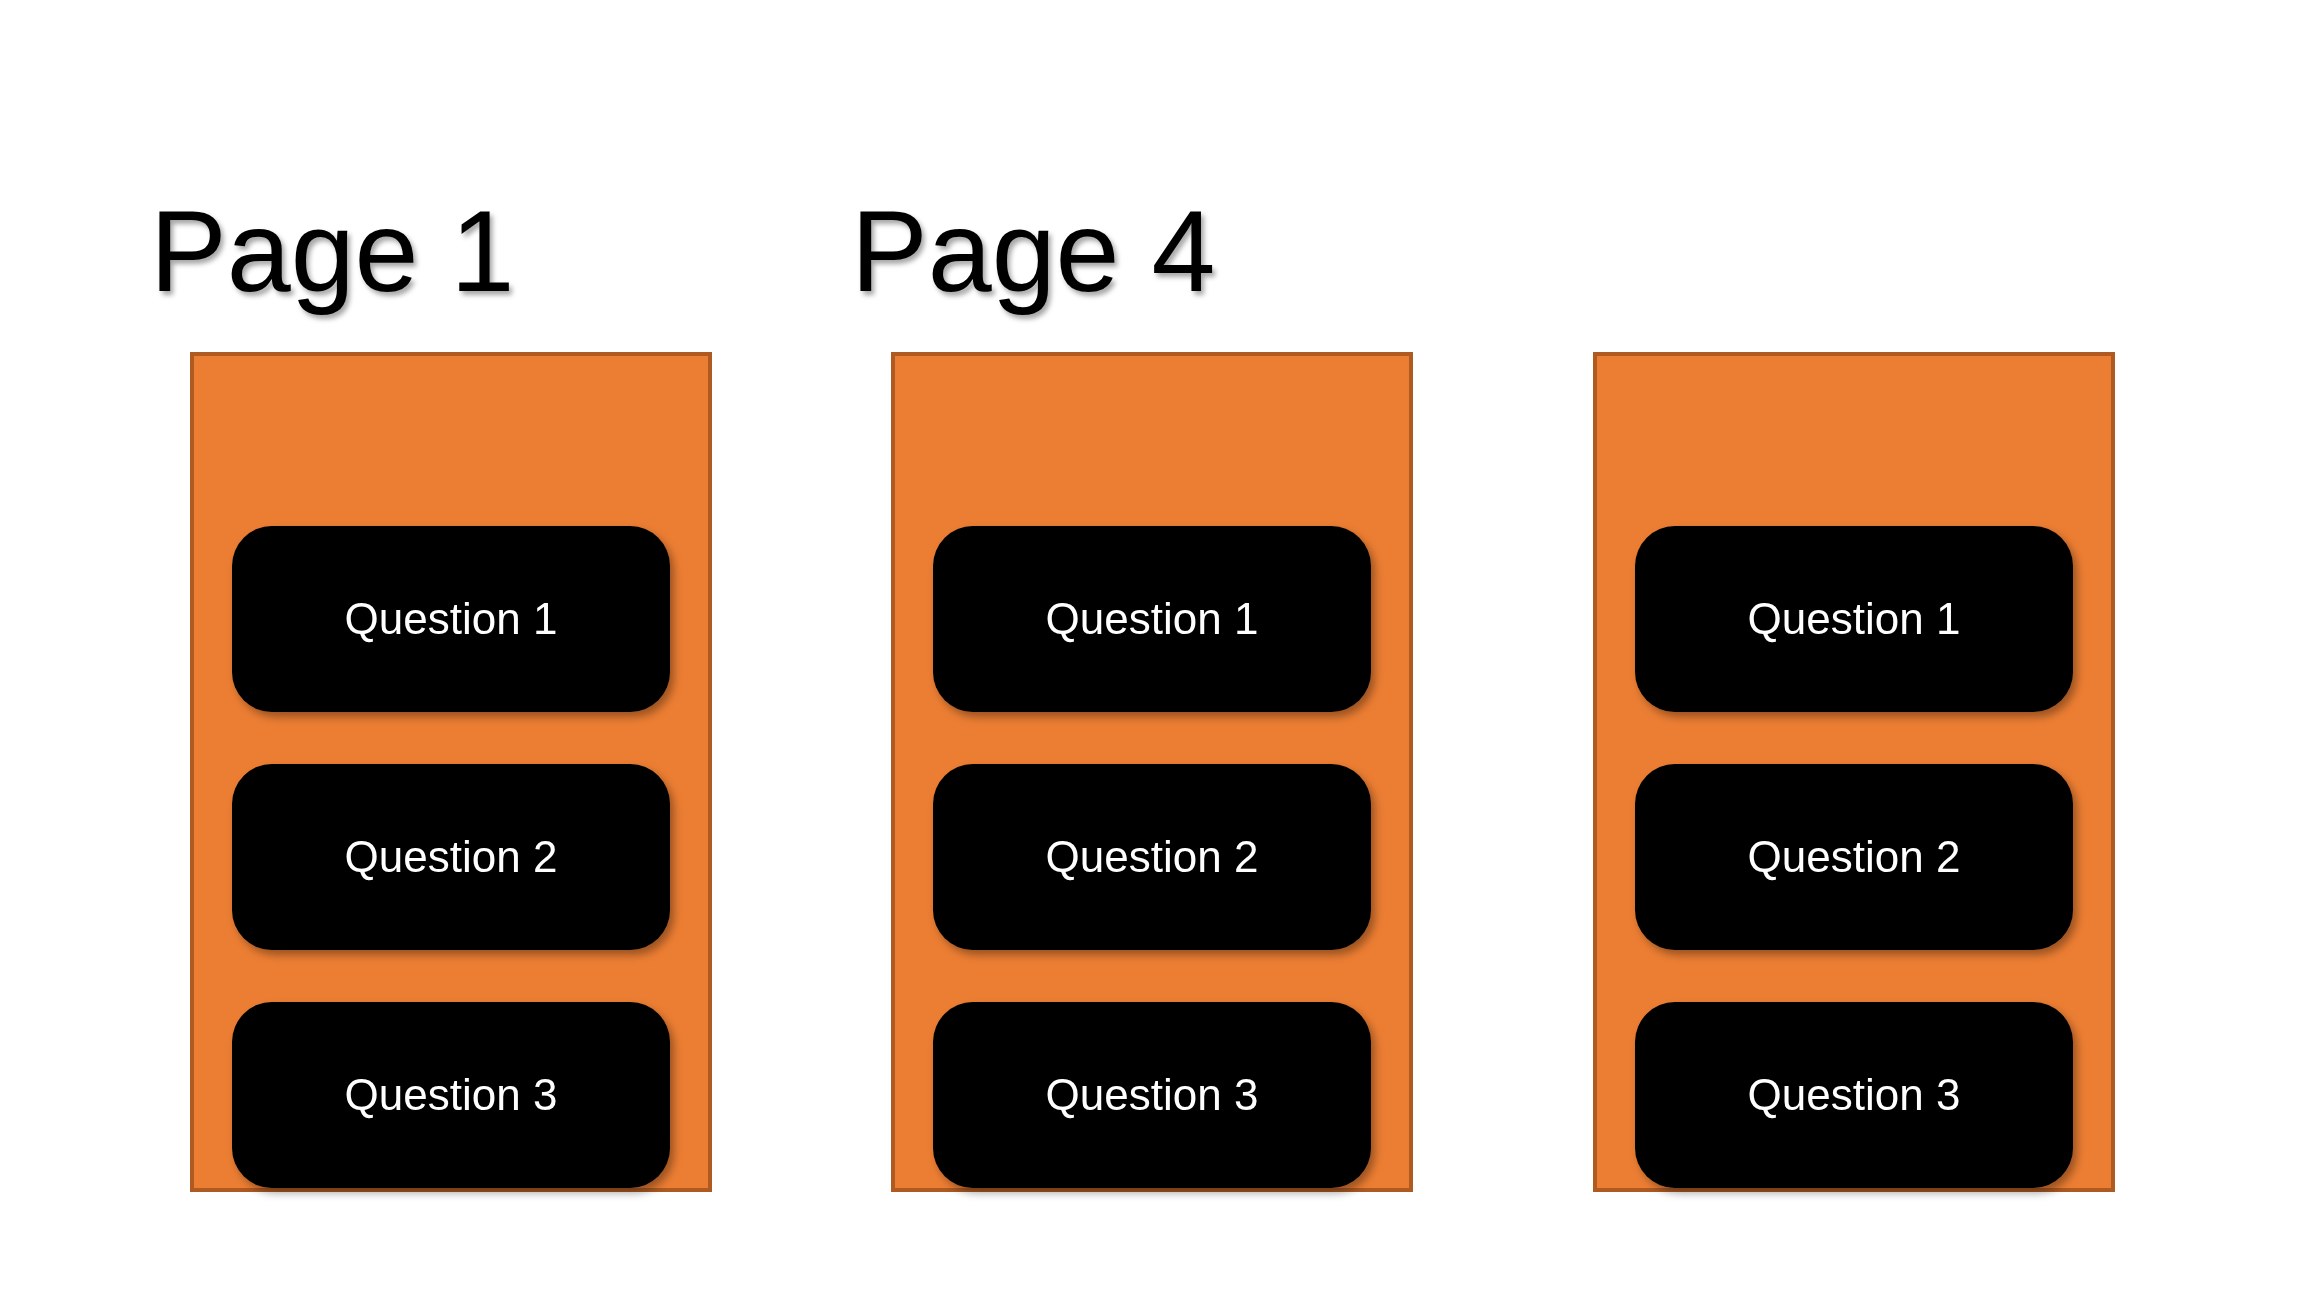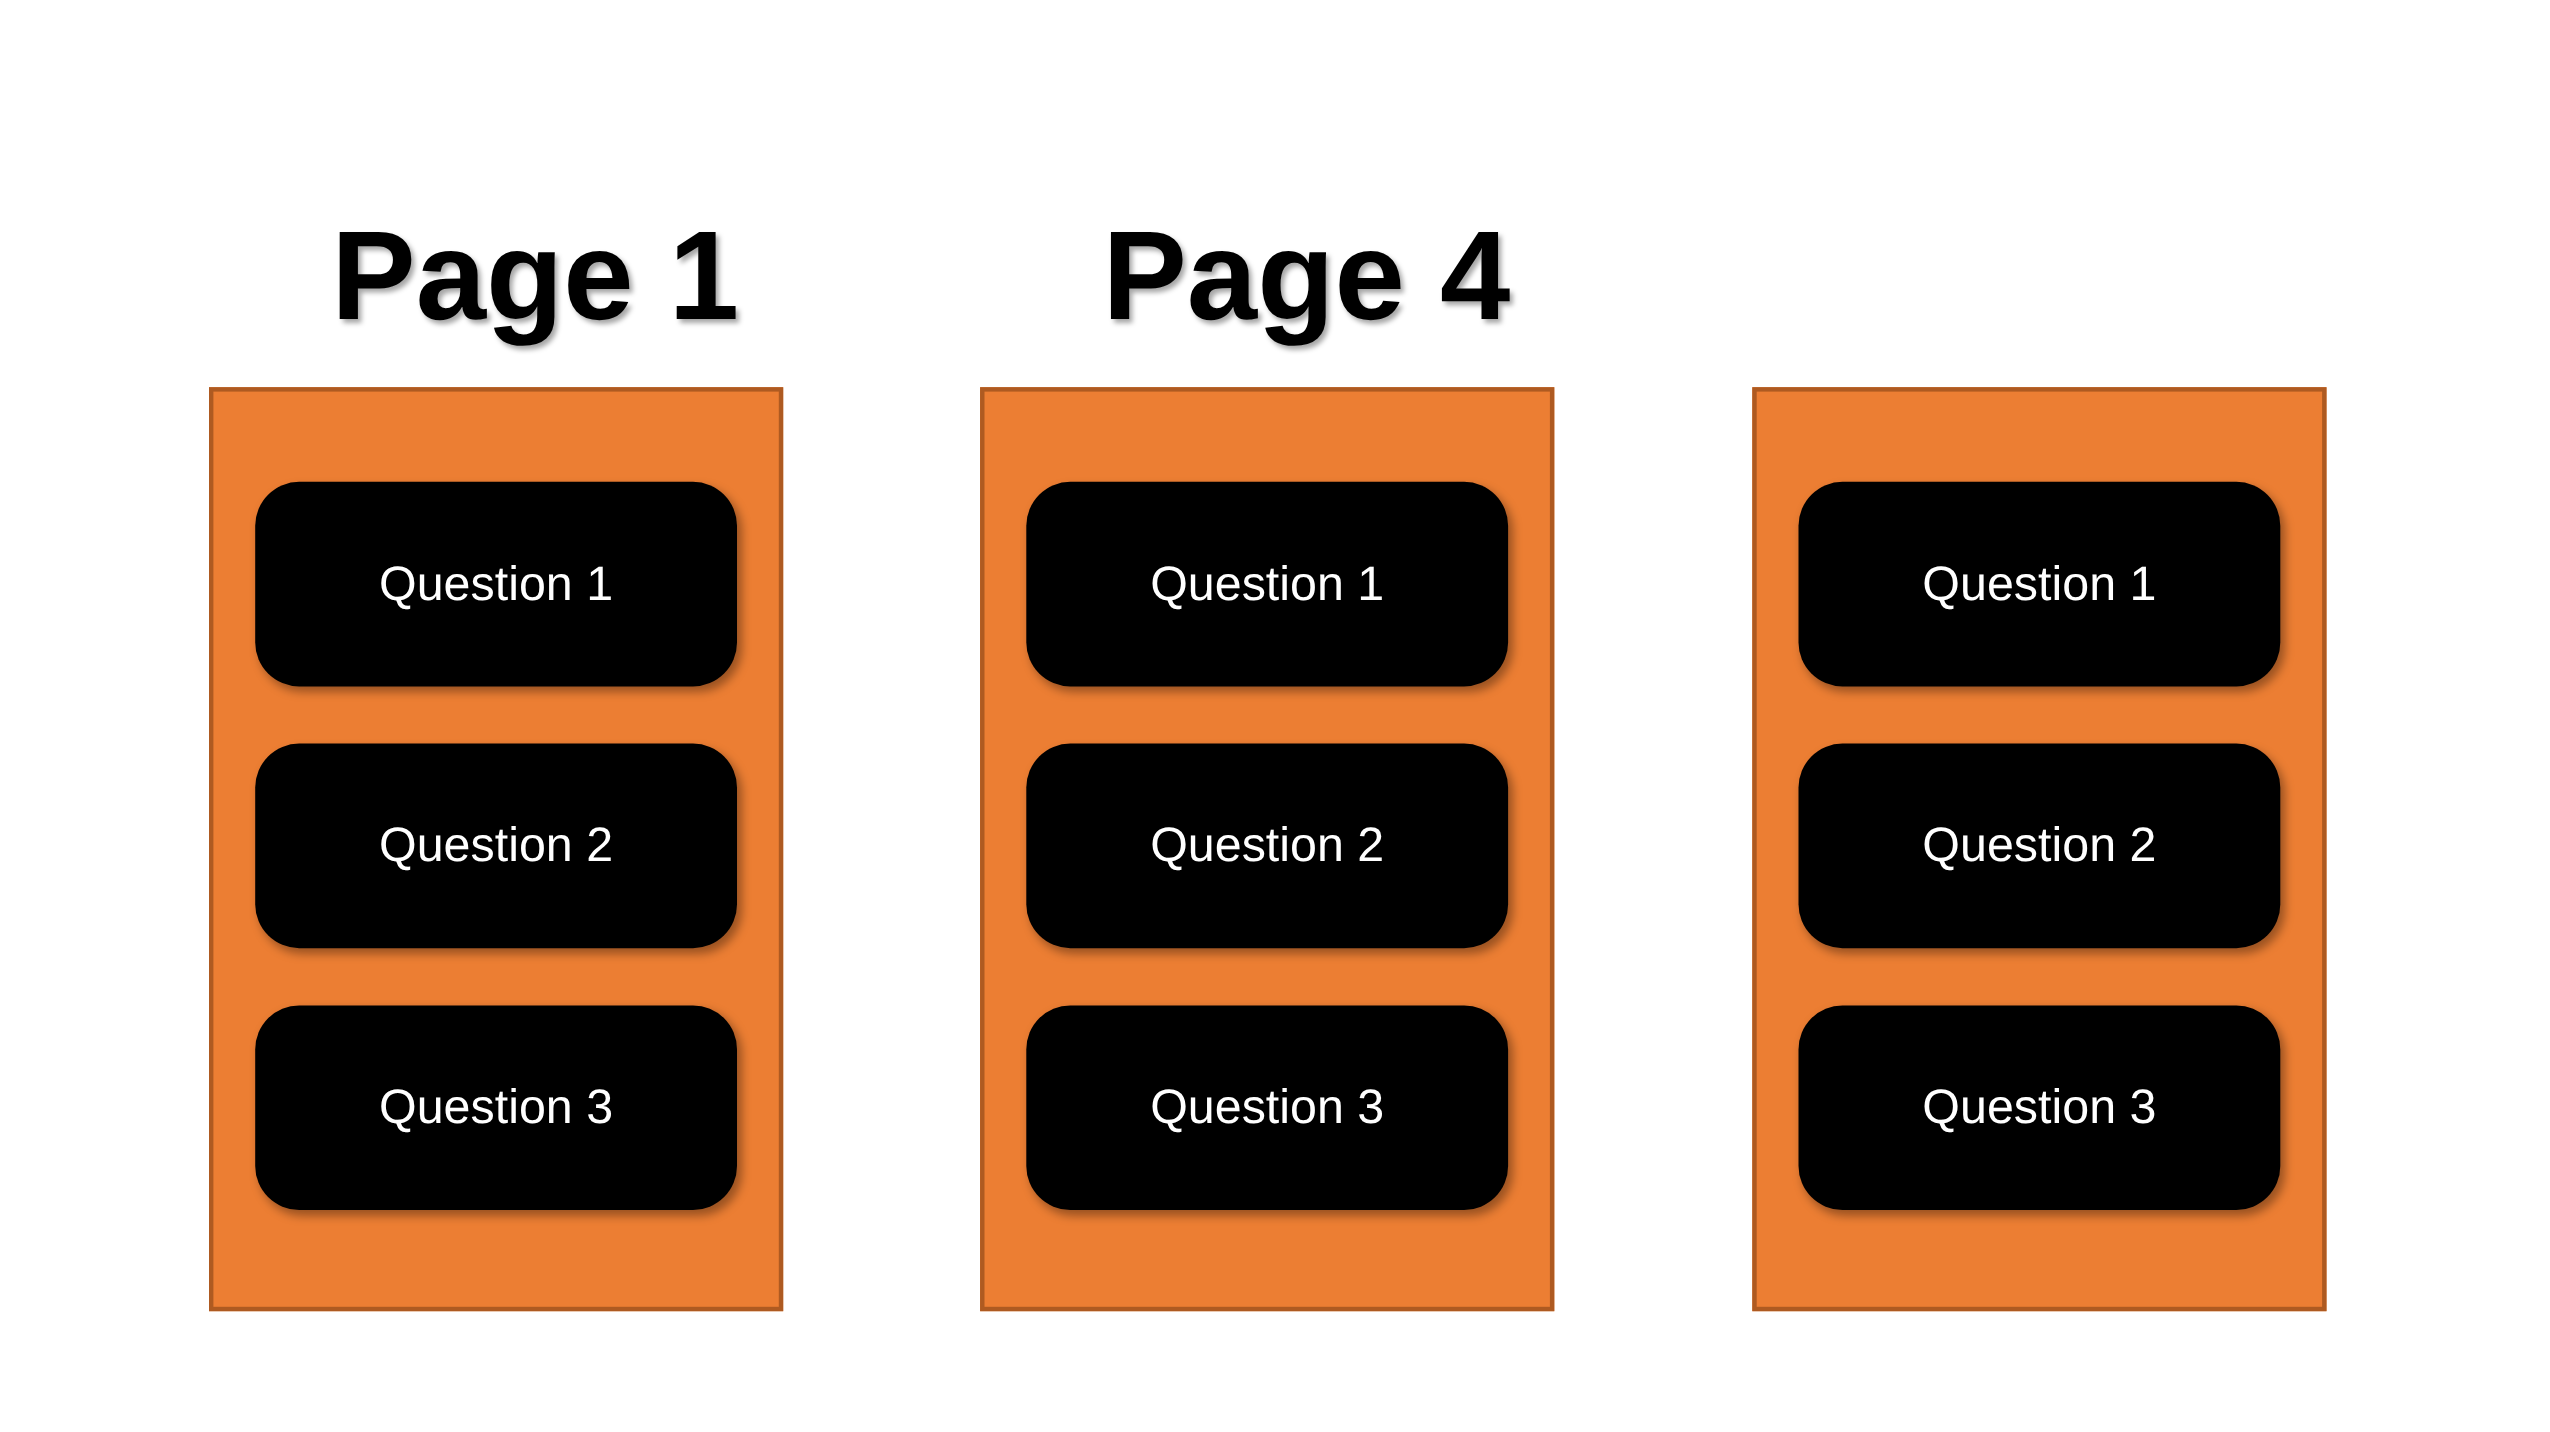--- a/index.html
+++ b/index.html
@@ -35,40 +35,41 @@
   }
   .column.col-1 { left: 190px; }
   .column.col-2 { left: 891px; }
   .column.col-3 { left: 1593px; }
   .page-title {
     position: absolute;
     top: 182px;
     left: -40px;
     width: 100%;
     margin: 0;
-    text-align: right;
+    text-align: left;
     font-size: 115px;
     line-height: 1.2;
-    font-weight: 700;
+    font-weight: 400;
     color: var(--title-text);
     text-shadow: 3px 4px 5px rgba(0,0,0,0.35);
     white-space: nowrap;
   }
   .panel {
     position: absolute;
     top: 352px;
     left: 0;
     width: 522px;
     height: 840px;
     background: var(--panel-fill);
     border: 4px solid var(--panel-border);
     padding: 82px 38px 0 38px;
     display: flex;
     flex-direction: column;
     gap: 52px;
+    justify-content: flex-end;
   }
   .question-card {
     height: 186px;
     flex: 0 0 186px;
     border-radius: 40px;
     background: var(--card-fill);
     color: var(--card-text);
     display: flex;
     align-items: center;
     justify-content: center;

